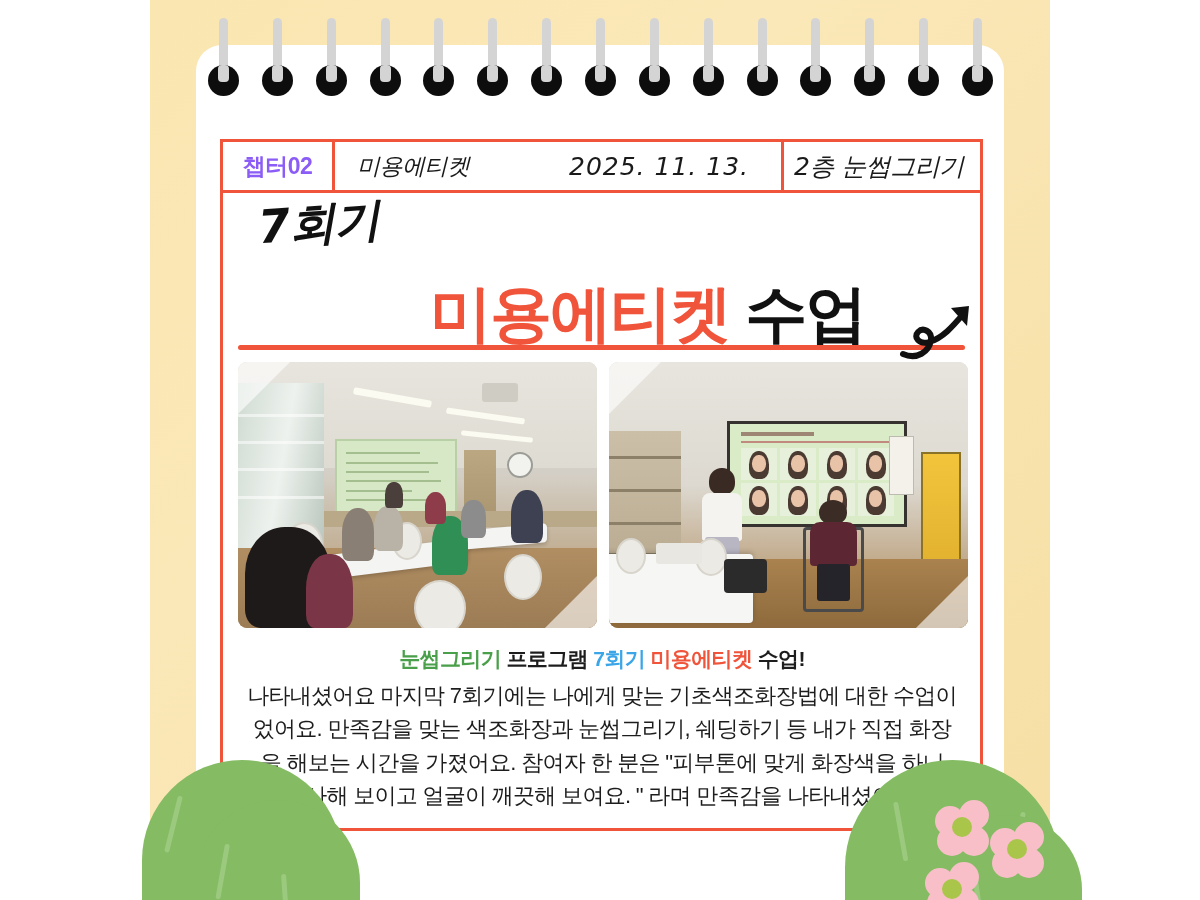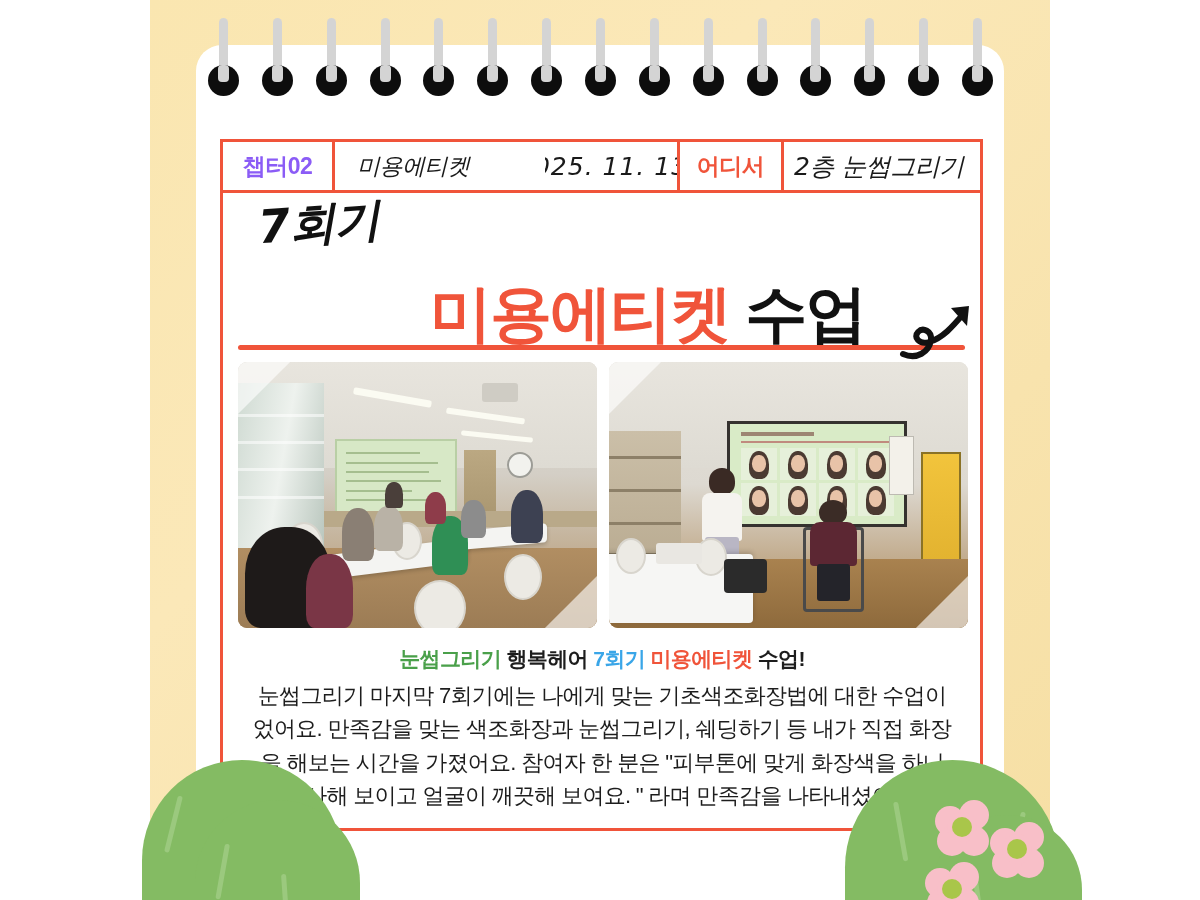--- a/index.html
+++ b/index.html
@@ -435,21 +435,20 @@
         <div class="hole-inner"></div>
       </div>
     </div>
 
   <div class="frame"></div>
 
   <div class="header-row">
     <div class="hcell h-chapter divider">챕터02</div>
     <div class="hcell h-topic">미용에티켓</div>
     <div class="hcell h-date divider">2025. 11. 13.</div>
-    <div class="hcell h-where-label divider">어디서</div>
     <div class="hcell h-place">2층 눈썹그리기</div>
   </div>
 
   <div class="session-tag">7회기</div>
 
   <div class="main-title">
     <span class="t-orange">미용에티켓</span><span class="t-black"> </span><span class="t-black">수업</span>
   </div>
 
   <div class="title-rule"></div>
@@ -571,23 +570,23 @@
       <div class="mirrorA" style="left:24%;top:66%;width:32px;height:38px;"></div>
       <div style="position:absolute;left:13%;top:68%;width:13%;height:8%;background:#e9e7e2;border-radius:3px;"></div>
       <div style="position:absolute;left:32%;top:74%;width:12%;height:13%;background:#2b2b2b;border-radius:4px;"></div>
       <div class="tape tl"></div>
       <div class="tape br"></div>
     </div>
 
   </div>
 
   <div class="body-text">
-    <div class="lead-line" id="lead-line"><span class="c-green">눈썹그리기</span><span class="c-black"> 행복헤어 </span><span class="c-blue">7회기</span><span class="c-black"> </span><span class="c-orange">미용에티켓</span><span class="c-black"> 수업!</span></div>
+    <div class="lead-line" id="lead-line"><span class="c-green">눈썹그리기</span><span class="c-black"> 프로그램 </span><span class="c-blue">7회기</span><span class="c-black"> </span><span class="c-orange">미용에티켓</span><span class="c-black"> 수업!</span></div>
     <div class="para" id="paragraph">
-        <p>눈썹그리기 마지막 7회기에는 나에게 맞는 기초색조화장법에 대한 수업이</p>
+        <p>나타내셨어요 마지막 7회기에는 나에게 맞는 기초색조화장법에 대한 수업이</p>
         <p>었어요. 만족감을 맞는 색조화장과 눈썹그리기, 쉐딩하기 등 내가 직접 화장</p>
         <p>을 해보는 시간을 가졌어요. 참여자 한 분은 "피부톤에 맞게 화장색을 하니</p>
         <p>화사해 보이고 얼굴이 깨끗해 보여요. " 라며 만족감을 나타내셨어요.</p>
       </div>
   </div>
 
   <div class="bush bush-left-a">
     <div class="leaf-vein" style="left:36px;top:36px;height:58px;transform:rotate(14deg);"></div>
     <div class="leaf-vein" style="left:92px;top:70px;height:62px;transform:rotate(8deg);"></div>
     <div class="leaf-vein" style="left:150px;top:98px;height:50px;transform:rotate(-6deg);"></div>

